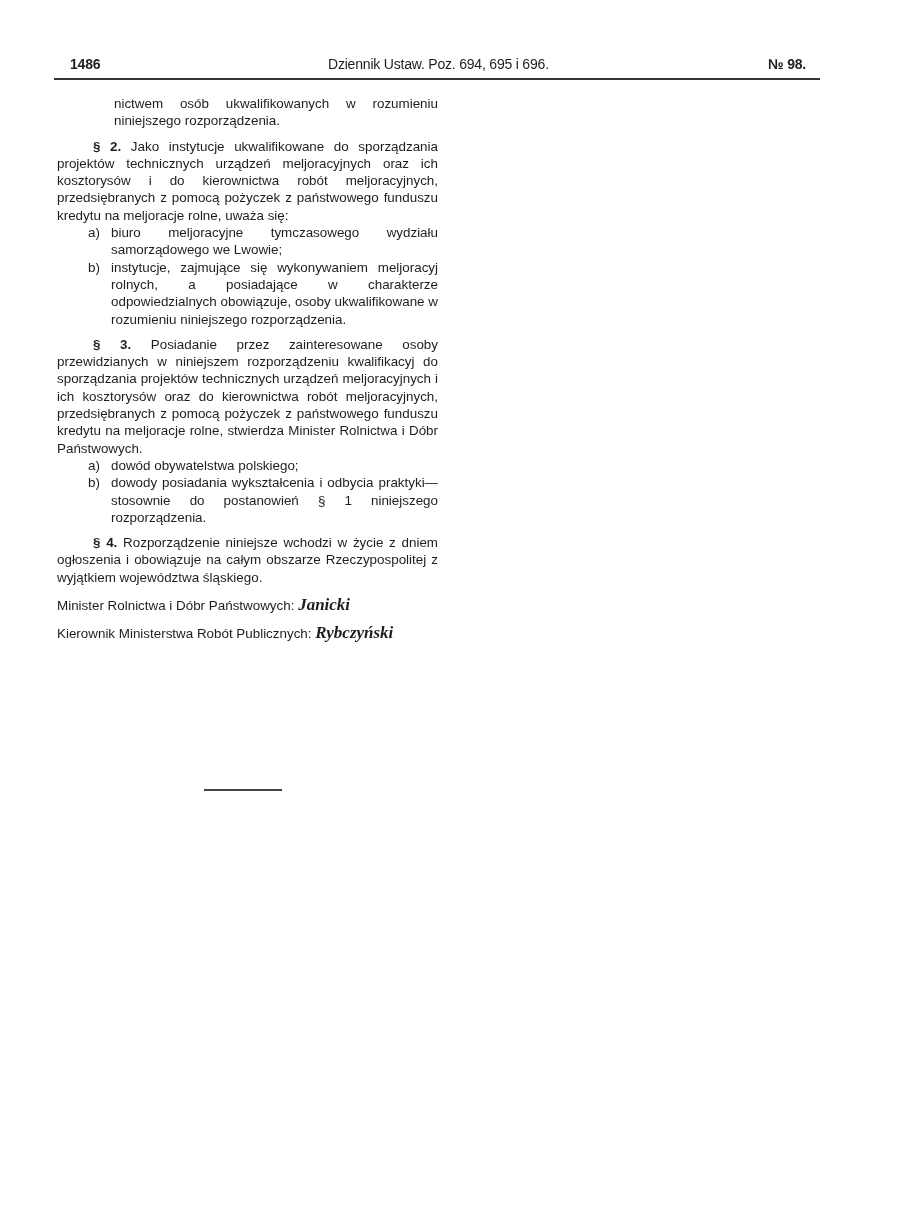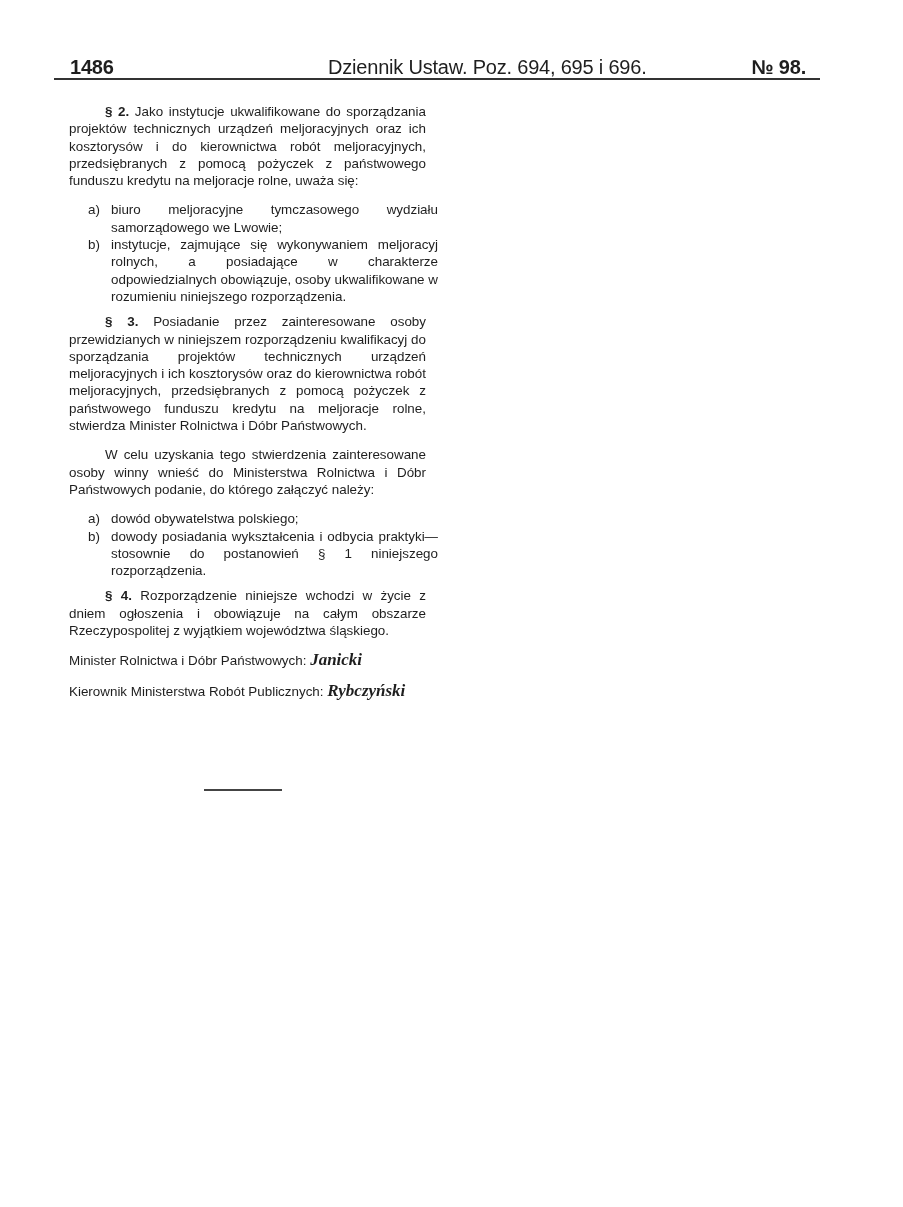--- a/index.html
+++ b/index.html
@@ -1,25 +1,25 @@
 <!DOCTYPE html>
 <html><head>
 <meta charset="utf-8">
 <style>
   html, body { margin: 0; padding: 0; background: #ffffff; }
   body { width: 903px; height: 1207px; position: relative; overflow: hidden;
          font-family: "Liberation Sans", "DejaVu Sans", sans-serif; color: #1e1e1e; }
   .header { position: absolute; left: 54px; top: 56px; width: 766px; height: 22px; }
-  .header span { position: absolute; top: 0; font-size: 20px; font-family: "Liberation Sans Narrow", "Liberation Sans", sans-serif; letter-spacing: -0.2px; }
+  .header span { position: absolute; top: 0; font-size: 14px; font-family: "Liberation Sans Narrow", "Liberation Sans", sans-serif; letter-spacing: -0.2px; }
   .pg { left: 16px; font-weight: bold; }
   .title { left: 274px; }
   .num { right: 14px; font-weight: bold; }
   .rule { position: absolute; left: 54px; top: 78px; width: 766px; height: 2px; background: #333; }
   .col { position: absolute; left: 57px; top: 95px; width: 381px; font-size: 13.4px; line-height: 17.3px; }
-  .p { text-align: justify; margin: 12px; }
+  .p { text-align: justify; margin: 0; }
   .ind { text-indent: 36px; }
   .cont { padding-left: 57px; text-align: justify; margin: 0; }
   .gap { margin-top: 8px; }
   .item { position: relative; padding-left: 54px; text-align: justify; margin: 0; }
   .item .lbl { position: absolute; left: 31px; top: 0; }
   .sec { font-weight: bold; }
   .sig { margin-top: 10px; text-align: left; }
   .sig i { font-family: "Liberation Serif", serif; font-weight: bold; font-size: 17px; }
   .sep { position: absolute; left: 204px; top: 789px; width: 78px; height: 2px; background: #444; }
 </style>
@@ -27,27 +27,27 @@
 <body>
 
 <div class="header">
   <span class="pg">1486</span>
   <span class="title">Dziennik Ustaw. Poz. 694, 695 i 696.</span>
   <span class="num">№ 98.</span>
 </div>
 <div class="rule"></div>
 
 <div class="col">
+  <p class="cont">nictwem osób ukwalifikowanych w rozumieniu niniejszego rozporządzenia.</p>
 
   <p class="p ind gap"><span class="sec">§ 2.</span> <span>Jako instytucje ukwalifikowane do sporządzania projektów technicznych urządzeń meljoracyjnych oraz ich kosztorysów i do kierownictwa robót meljoracyjnych, przedsiębranych z pomocą pożyczek z państwowego funduszu kredytu na meljoracje rolne, uważa się:</span></p>
   <p class="item"><span class="lbl">a)</span><span>biuro meljoracyjne tymczasowego wydziału samorządowego we Lwowie;</span></p>
   <p class="item"><span class="lbl">b)</span><span>instytucje, zajmujące się wykonywaniem meljoracyj rolnych, a posiadające w charakterze odpowiedzialnych obowiązuje, osoby ukwalifikowane w rozumieniu niniejszego rozporządzenia.</span></p>
 
   <p class="p ind gap"><span class="sec">§ 3.</span> <span>Posiadanie przez zainteresowane osoby przewidzianych w niniejszem rozporządzeniu kwalifikacyj do sporządzania projektów technicznych urządzeń meljoracyjnych i ich kosztorysów oraz do kierownictwa robót meljoracyjnych, przedsiębranych z pomocą pożyczek z państwowego funduszu kredytu na meljoracje rolne, stwierdza Minister Rolnictwa i Dóbr Państwowych.</span></p>
-  <p class="p ind">W celu uzyskania tego stwierdzenia zainteresowane osoby winny wnieść do Ministerstwa Rolnictwa i Dóbr Państwowych podanie, do którego załączyć należy:</p>
   <p class="item"><span class="lbl">a)</span><span>dowód obywatelstwa polskiego;</span></p>
   <p class="item"><span class="lbl">b)</span><span>dowody posiadania wykształcenia i odbycia praktyki—stosownie do postanowień § 1 niniejszego rozporządzenia.</span></p>
 
   <p class="p ind gap"><span class="sec">§ 4.</span> <span>Rozporządzenie niniejsze wchodzi w życie z dniem ogłoszenia i obowiązuje na całym obszarze Rzeczypospolitej z wyjątkiem województwa śląskiego.</span></p>
 
   <p class="p sig"><span>Minister Rolnictwa i Dóbr Państwowych:</span> <i>Janicki</i></p>
   <p class="p sig"><span>Kierownik Ministerstwa Robót Publicznych:</span> <i>Rybczyński</i></p>
 </div>
 
 <div class="sep"></div>

